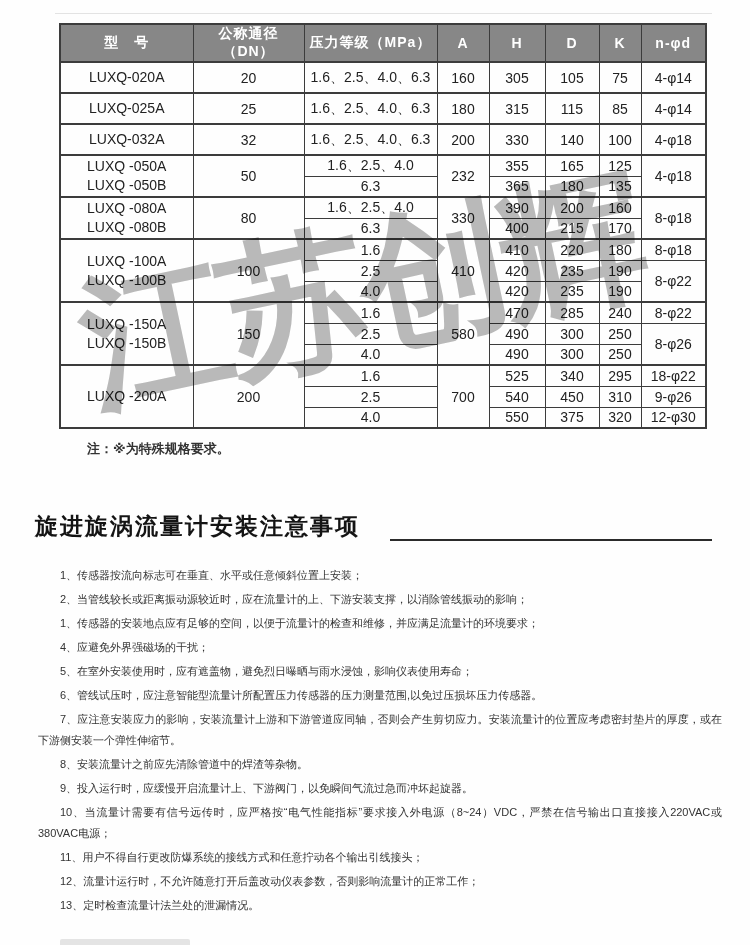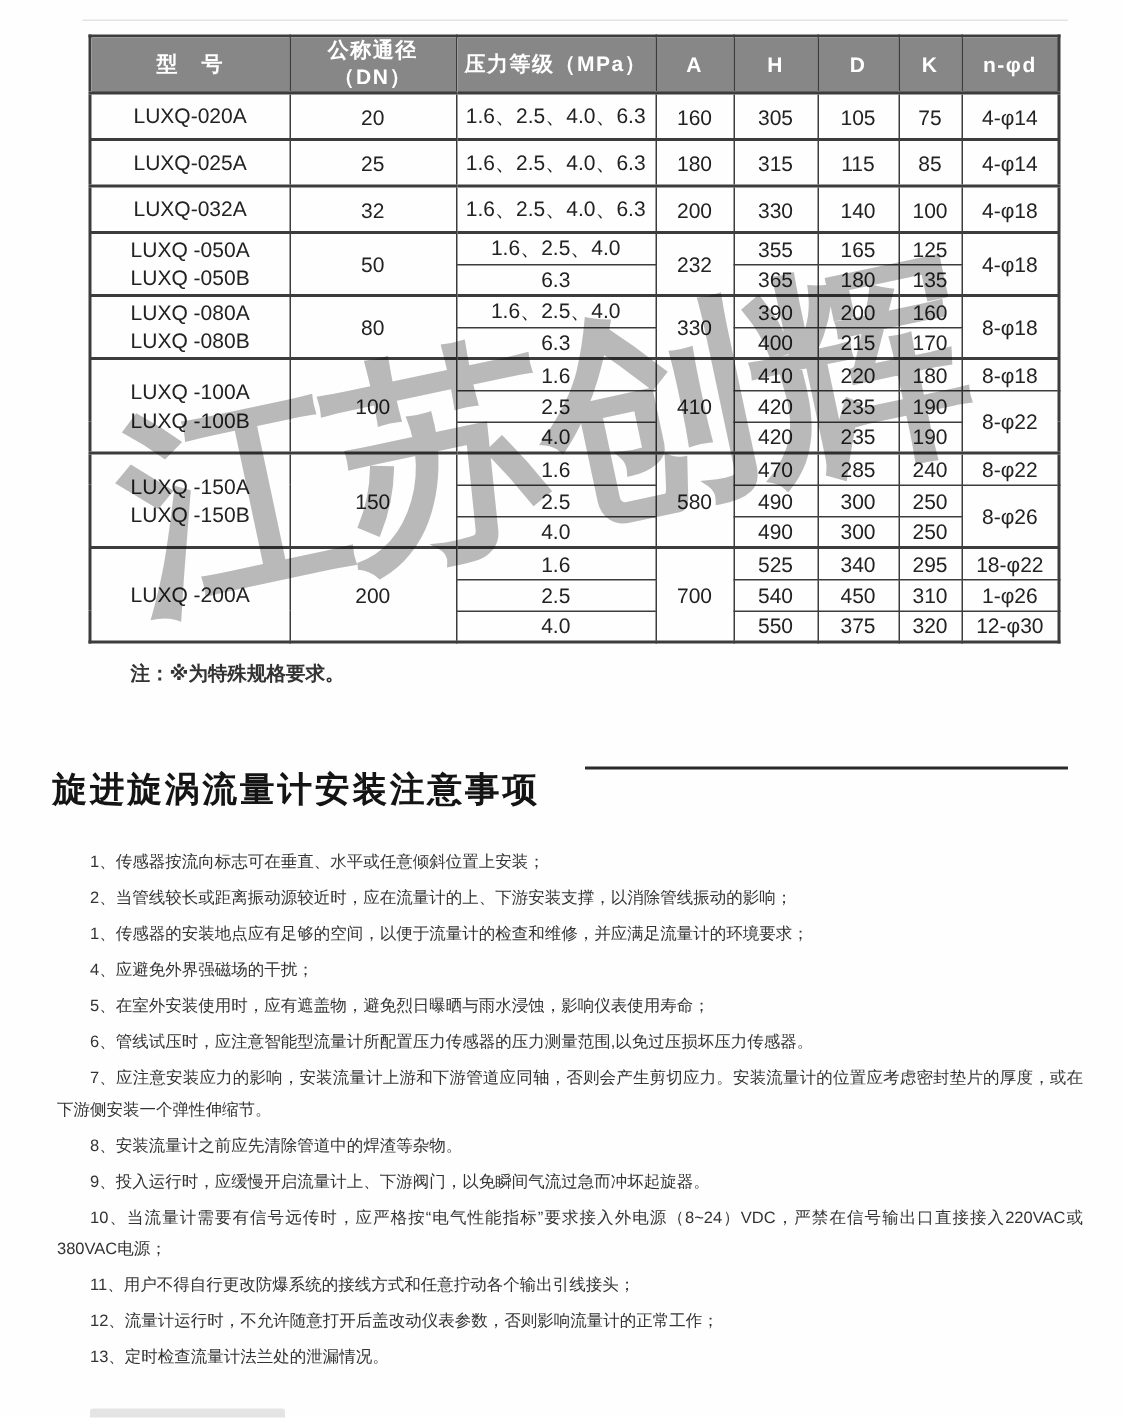--- a/index.html
+++ b/index.html
@@ -50,21 +50,21 @@
     position:absolute;left:78px;top:192px;
     font-size:148px;font-weight:700;letter-spacing:-6px;
     color:#a0a0a0;opacity:0.72;
     mix-blend-mode:multiply;
     transform:rotate(-12deg);transform-origin:center;
     white-space:nowrap;pointer-events:none;z-index:5;
     font-family:"Liberation Sans","DejaVu Sans",sans-serif;
   }
   
   .section-heading-row{
-    display:flex;align-items:flex-start;
+    display:flex;align-items:flex-end;
     margin:54px 38px 0 35px;
   }
   .section-heading-row h2{
     margin:0;font-size:23px;line-height:30px;font-weight:bold;
     color:#141414;letter-spacing:2px;white-space:nowrap;
   }
   .heading-rule{flex:1;height:2px;background:#2b2b2b;margin-left:30px;}
   
   .notes{margin:24px 28px 0 38px;}
   .notes p{
@@ -248,21 +248,21 @@
             <td>525</td>
             <td>340</td>
             <td>295</td>
             <td rowspan="1">18-φ22</td>
           </tr>
           <tr class="sub">
             <td>2.5</td>
             <td>540</td>
             <td>450</td>
             <td>310</td>
-            <td rowspan="1">1-φ26</td>
+            <td rowspan="1">9-φ26</td>
           </tr>
           <tr class="sub">
             <td>4.0</td>
             <td>550</td>
             <td>375</td>
             <td>320</td>
             <td rowspan="1">12-φ30</td>
           </tr>
         </tbody>
     </table>

